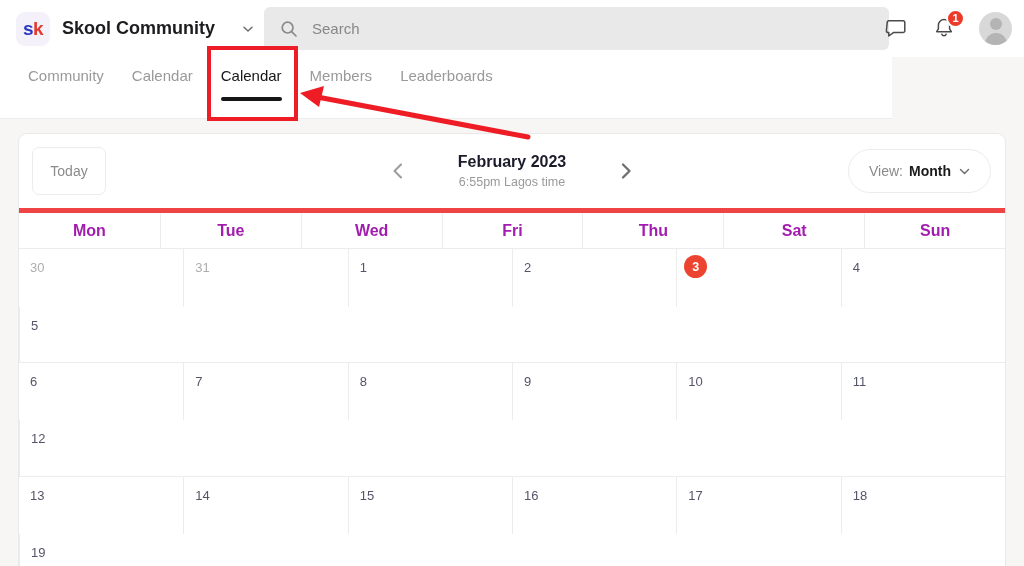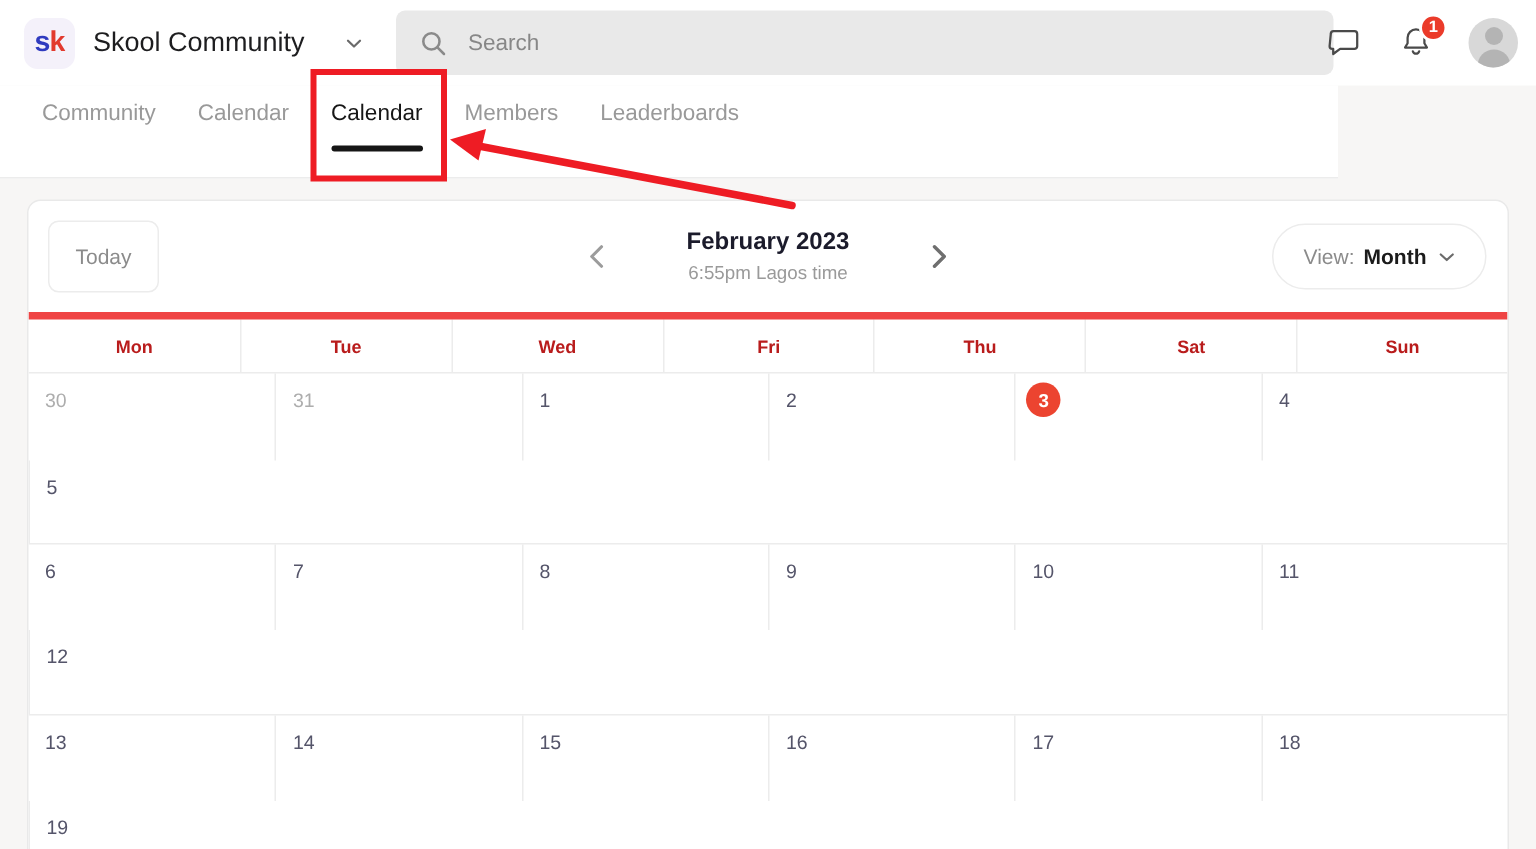--- a/index.html
+++ b/index.html
@@ -24,21 +24,21 @@
   .logo-tile {
     width: 34px; height: 34px; border-radius: 9px;
     background: #f4f1fa;
     display: flex; align-items: center; justify-content: center;
     font-weight: bold; font-size: 19px; letter-spacing: -0.5px;
   }
   .logo-s { color: #2f3bbf; }
   .logo-k { color: #e23a2e; }
   .brand-name {
     margin-left: 12px;
-    font-size: 18px; font-weight: normal; color: #1d1d1f;
+    font-size: 18px; font-weight: bold; color: #1d1d1f;
     white-space: nowrap;
     text-align: center;
   }
   .brand-caret {
     margin-left: 24px; width: 18px; height: 18px;
     display: flex; align-items: center; justify-content: center;
   }
   .brand-caret svg { display:block; }
 
   .searchbox {
@@ -147,21 +147,21 @@
   .view-caret { margin-left: 2px; display:flex; }
 
   
   .weekdays {
     display: grid; grid-template-columns: repeat(7, 1fr);
     height: 36px;
     border-bottom: 1px solid #ececec;
   }
   .weekday {
     display: flex; align-items: center; justify-content: center;
-    font-size: 12px; font-weight: bold; color: #b91c1c;
+    font-size: 16px; font-weight: bold; color: #a21caf;
     border-left: 1px solid #ececec;
   }
   .weekday:first-child { border-left: none; }
 
   .weeks { display: block; }
   .week {
     display: grid; grid-template-columns: repeat(6, 1fr);
     height: 114px;
     border-bottom: 1px solid #ececec;
   }

